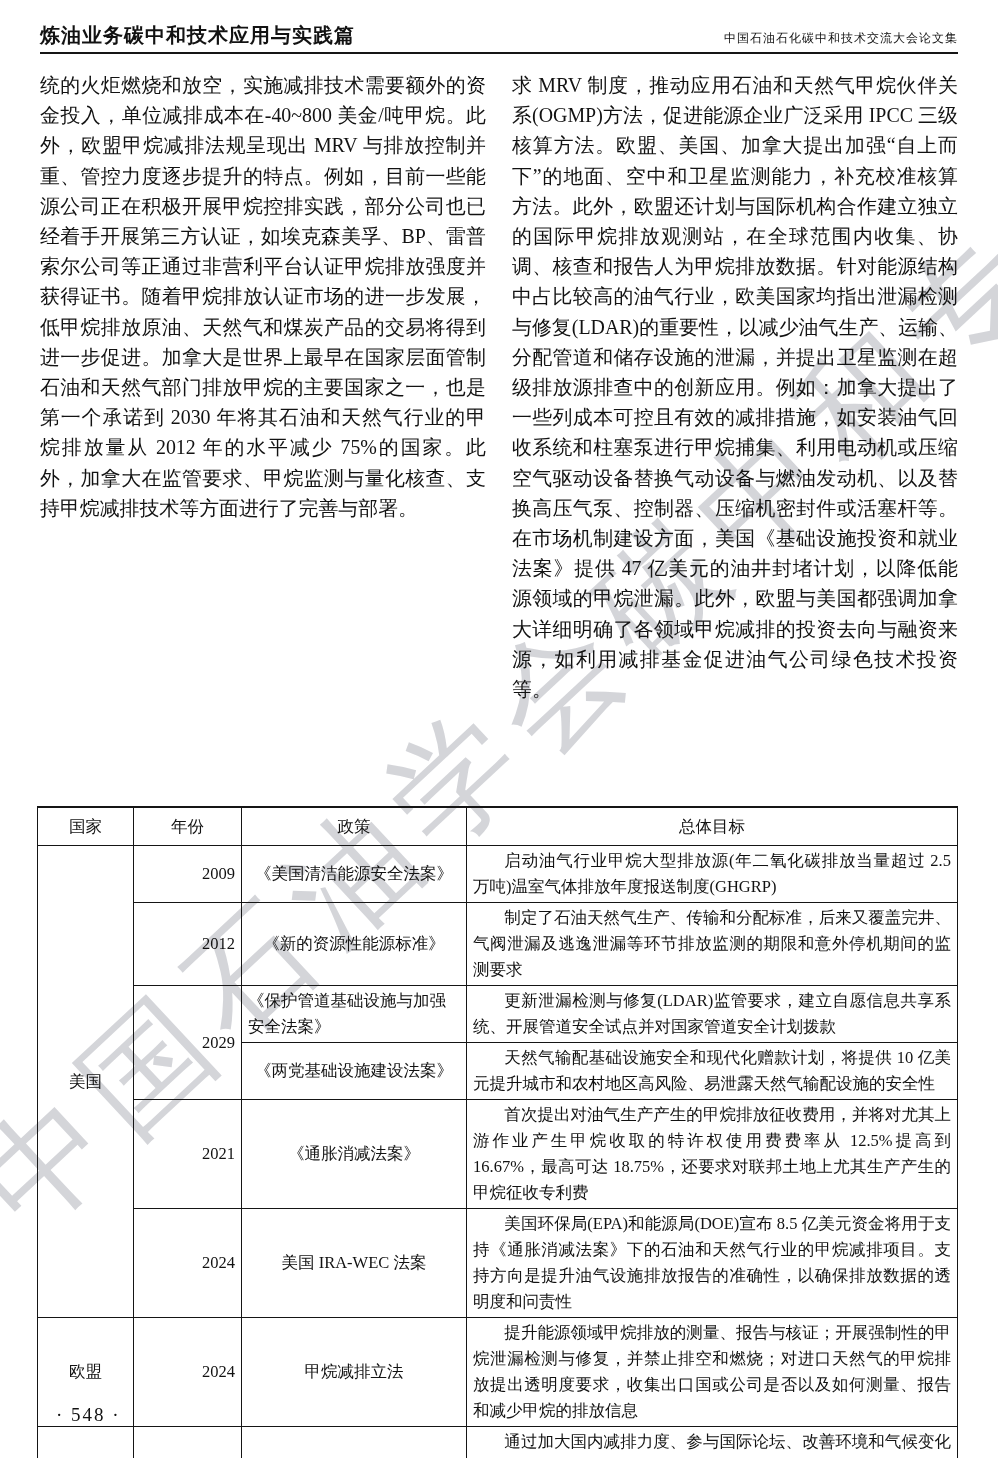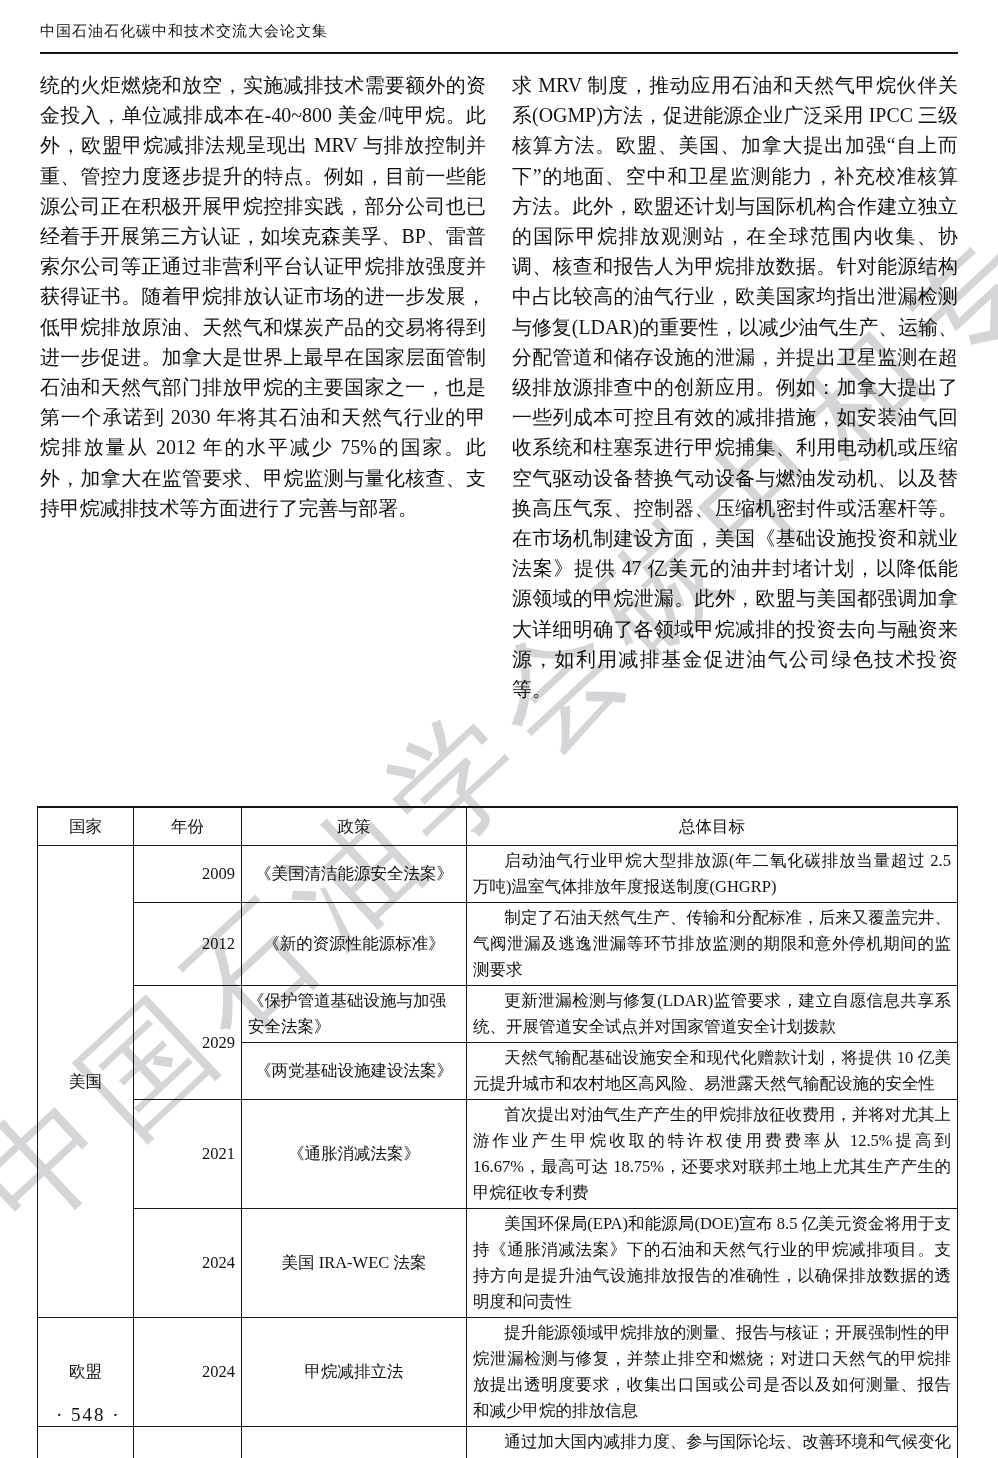--- a/index.html
+++ b/index.html
@@ -30,21 +30,21 @@
   .header{
     position:absolute;top:22px;left:40px;width:918px;
     display:flex;justify-content:space-between;align-items:baseline;
     z-index:2;
   }
   .header-left{
     font-family:"Liberation Sans","DejaVu Sans",sans-serif;
     font-weight:bold;font-size:20px;letter-spacing:1px;
   }
   .header-right{
-    font-size:15px;letter-spacing:1px;text-align:right;
+    font-size:12px;letter-spacing:1px;text-align:right;
   }
   .header-rule{
     position:absolute;top:52px;left:40px;width:918px;
     border-bottom:2.5px solid #151515;z-index:2;
   }
   
   .columns{
     position:absolute;top:70px;left:40px;width:918px;
     display:flex;gap:26px;z-index:2;
   }
@@ -99,20 +99,21 @@
   }
 </style>
 </head>
 <body>
 
 <div class="page">
 
   <div class="watermark">中国石油学会碳中和专业委员会</div>
 
   <div class="header">
+    <div class="header-left">炼油业务碳中和技术应用与实践篇</div>
     <div class="header-right">中国石油石化碳中和技术交流大会论文集</div>
   </div>
   <div class="header-rule"></div>
 
   <div class="columns">
     <div class="col">
       <p class="noindent">统的火炬燃烧和放空，实施减排技术需要额外的资金投入，单位减排成本在-40~800 美金/吨甲烷。此外，欧盟甲烷减排法规呈现出 MRV 与排放控制并重、管控力度逐步提升的特点。例如，目前一些能源公司正在积极开展甲烷控排实践，部分公司也已经着手开展第三方认证，如埃克森美孚、BP、雷普索尔公司等正通过非营利平台认证甲烷排放强度并获得证书。随着甲烷排放认证市场的进一步发展，低甲烷排放原油、天然气和煤炭产品的交易将得到进一步促进。加拿大是世界上最早在国家层面管制石油和天然气部门排放甲烷的主要国家之一，也是第一个承诺到 2030 年将其石油和天然气行业的甲烷排放量从 2012 年的水平减少 75%的国家。此外，加拿大在监管要求、甲烷监测与量化核查、支持甲烷减排技术等方面进行了完善与部署。</p>
     </div>
     <div class="col">
       <p class="noindent">求 MRV 制度，推动应用石油和天然气甲烷伙伴关系(OGMP)方法，促进能源企业广泛采用 IPCC 三级核算方法。欧盟、美国、加拿大提出加强“自上而下”的地面、空中和卫星监测能力，补充校准核算方法。此外，欧盟还计划与国际机构合作建立独立的国际甲烷排放观测站，在全球范围内收集、协调、核查和报告人为甲烷排放数据。针对能源结构中占比较高的油气行业，欧美国家均指出泄漏检测与修复(LDAR)的重要性，以减少油气生产、运输、分配管道和储存设施的泄漏，并提出卫星监测在超级排放源排查中的创新应用。例如：加拿大提出了一些列成本可控且有效的减排措施，如安装油气回收系统和柱塞泵进行甲烷捕集、利用电动机或压缩空气驱动设备替换气动设备与燃油发动机、以及替换高压气泵、控制器、压缩机密封件或活塞杆等。在市场机制建设方面，美国《基础设施投资和就业法案》提供 47 亿美元的油井封堵计划，以降低能源领域的甲烷泄漏。此外，欧盟与美国都强调加拿大详细明确了各领域甲烷减排的投资去向与融资来源，如利用减排基金促进油气公司绿色技术投资等。</p>

